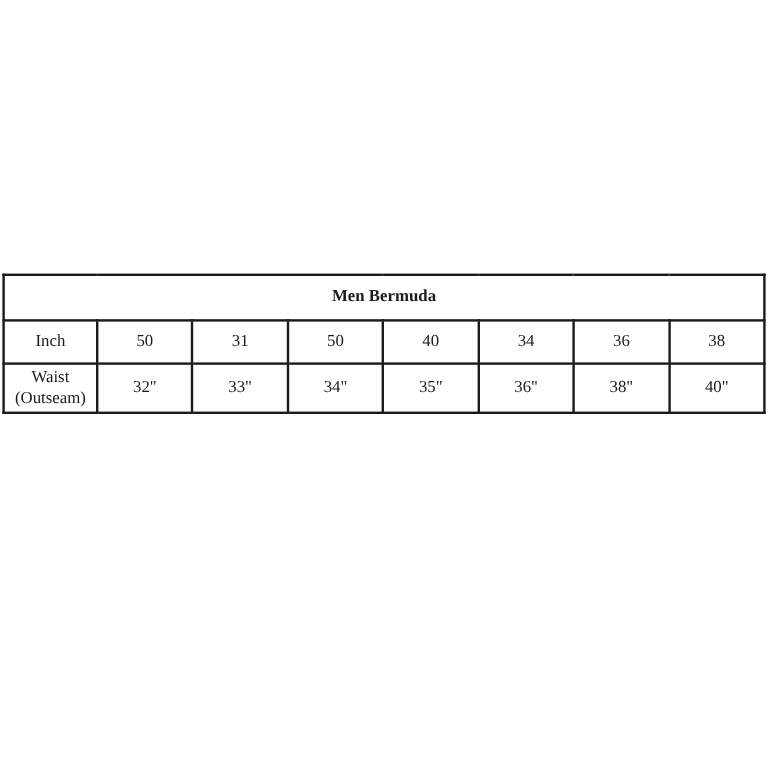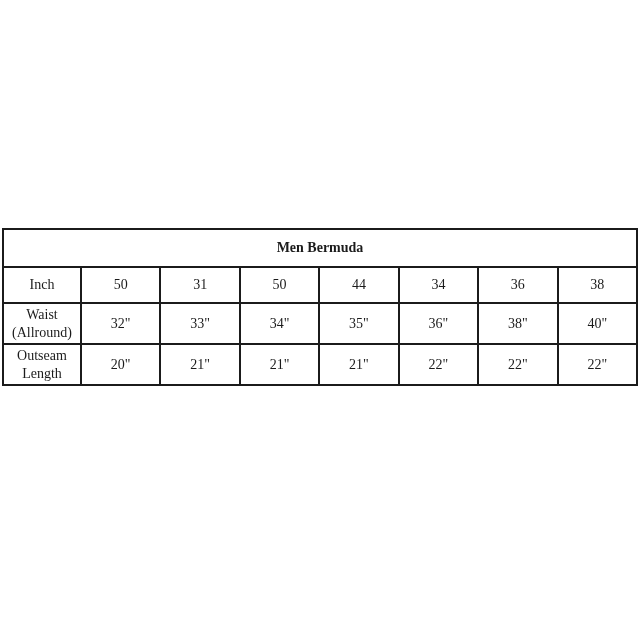--- a/index.html
+++ b/index.html
@@ -62,40 +62,30 @@
     </colgroup>
     <tbody>
       <tr>
         <td colspan="8" class="title-cell">Men Bermuda</td>
       </tr>
       <tr class="inch-row">
         <td class="label-cell">Inch</td>
         <td>50</td>
         <td>31</td>
         <td>50</td>
-        <td>44</td>
+        <td>40</td>
         <td>34</td>
         <td>36</td>
         <td>38</td>
       </tr>
       <tr class="data-row">
-        <td class="label-cell">Waist (Allround)</td>
+        <td class="label-cell">Waist (Outseam)</td>
         <td>32"</td>
         <td>33"</td>
         <td>34"</td>
         <td>35"</td>
         <td>36"</td>
         <td>38"</td>
         <td>40"</td>
       </tr>
-      <tr class="data-row">
-        <td class="label-cell">Outseam Length</td>
-        <td>20"</td>
-        <td>21"</td>
-        <td>21"</td>
-        <td>21"</td>
-        <td>22"</td>
-        <td>22"</td>
-        <td>22"</td>
-      </tr>
     </tbody>
   </table>
 </div>
 
 </body></html>

